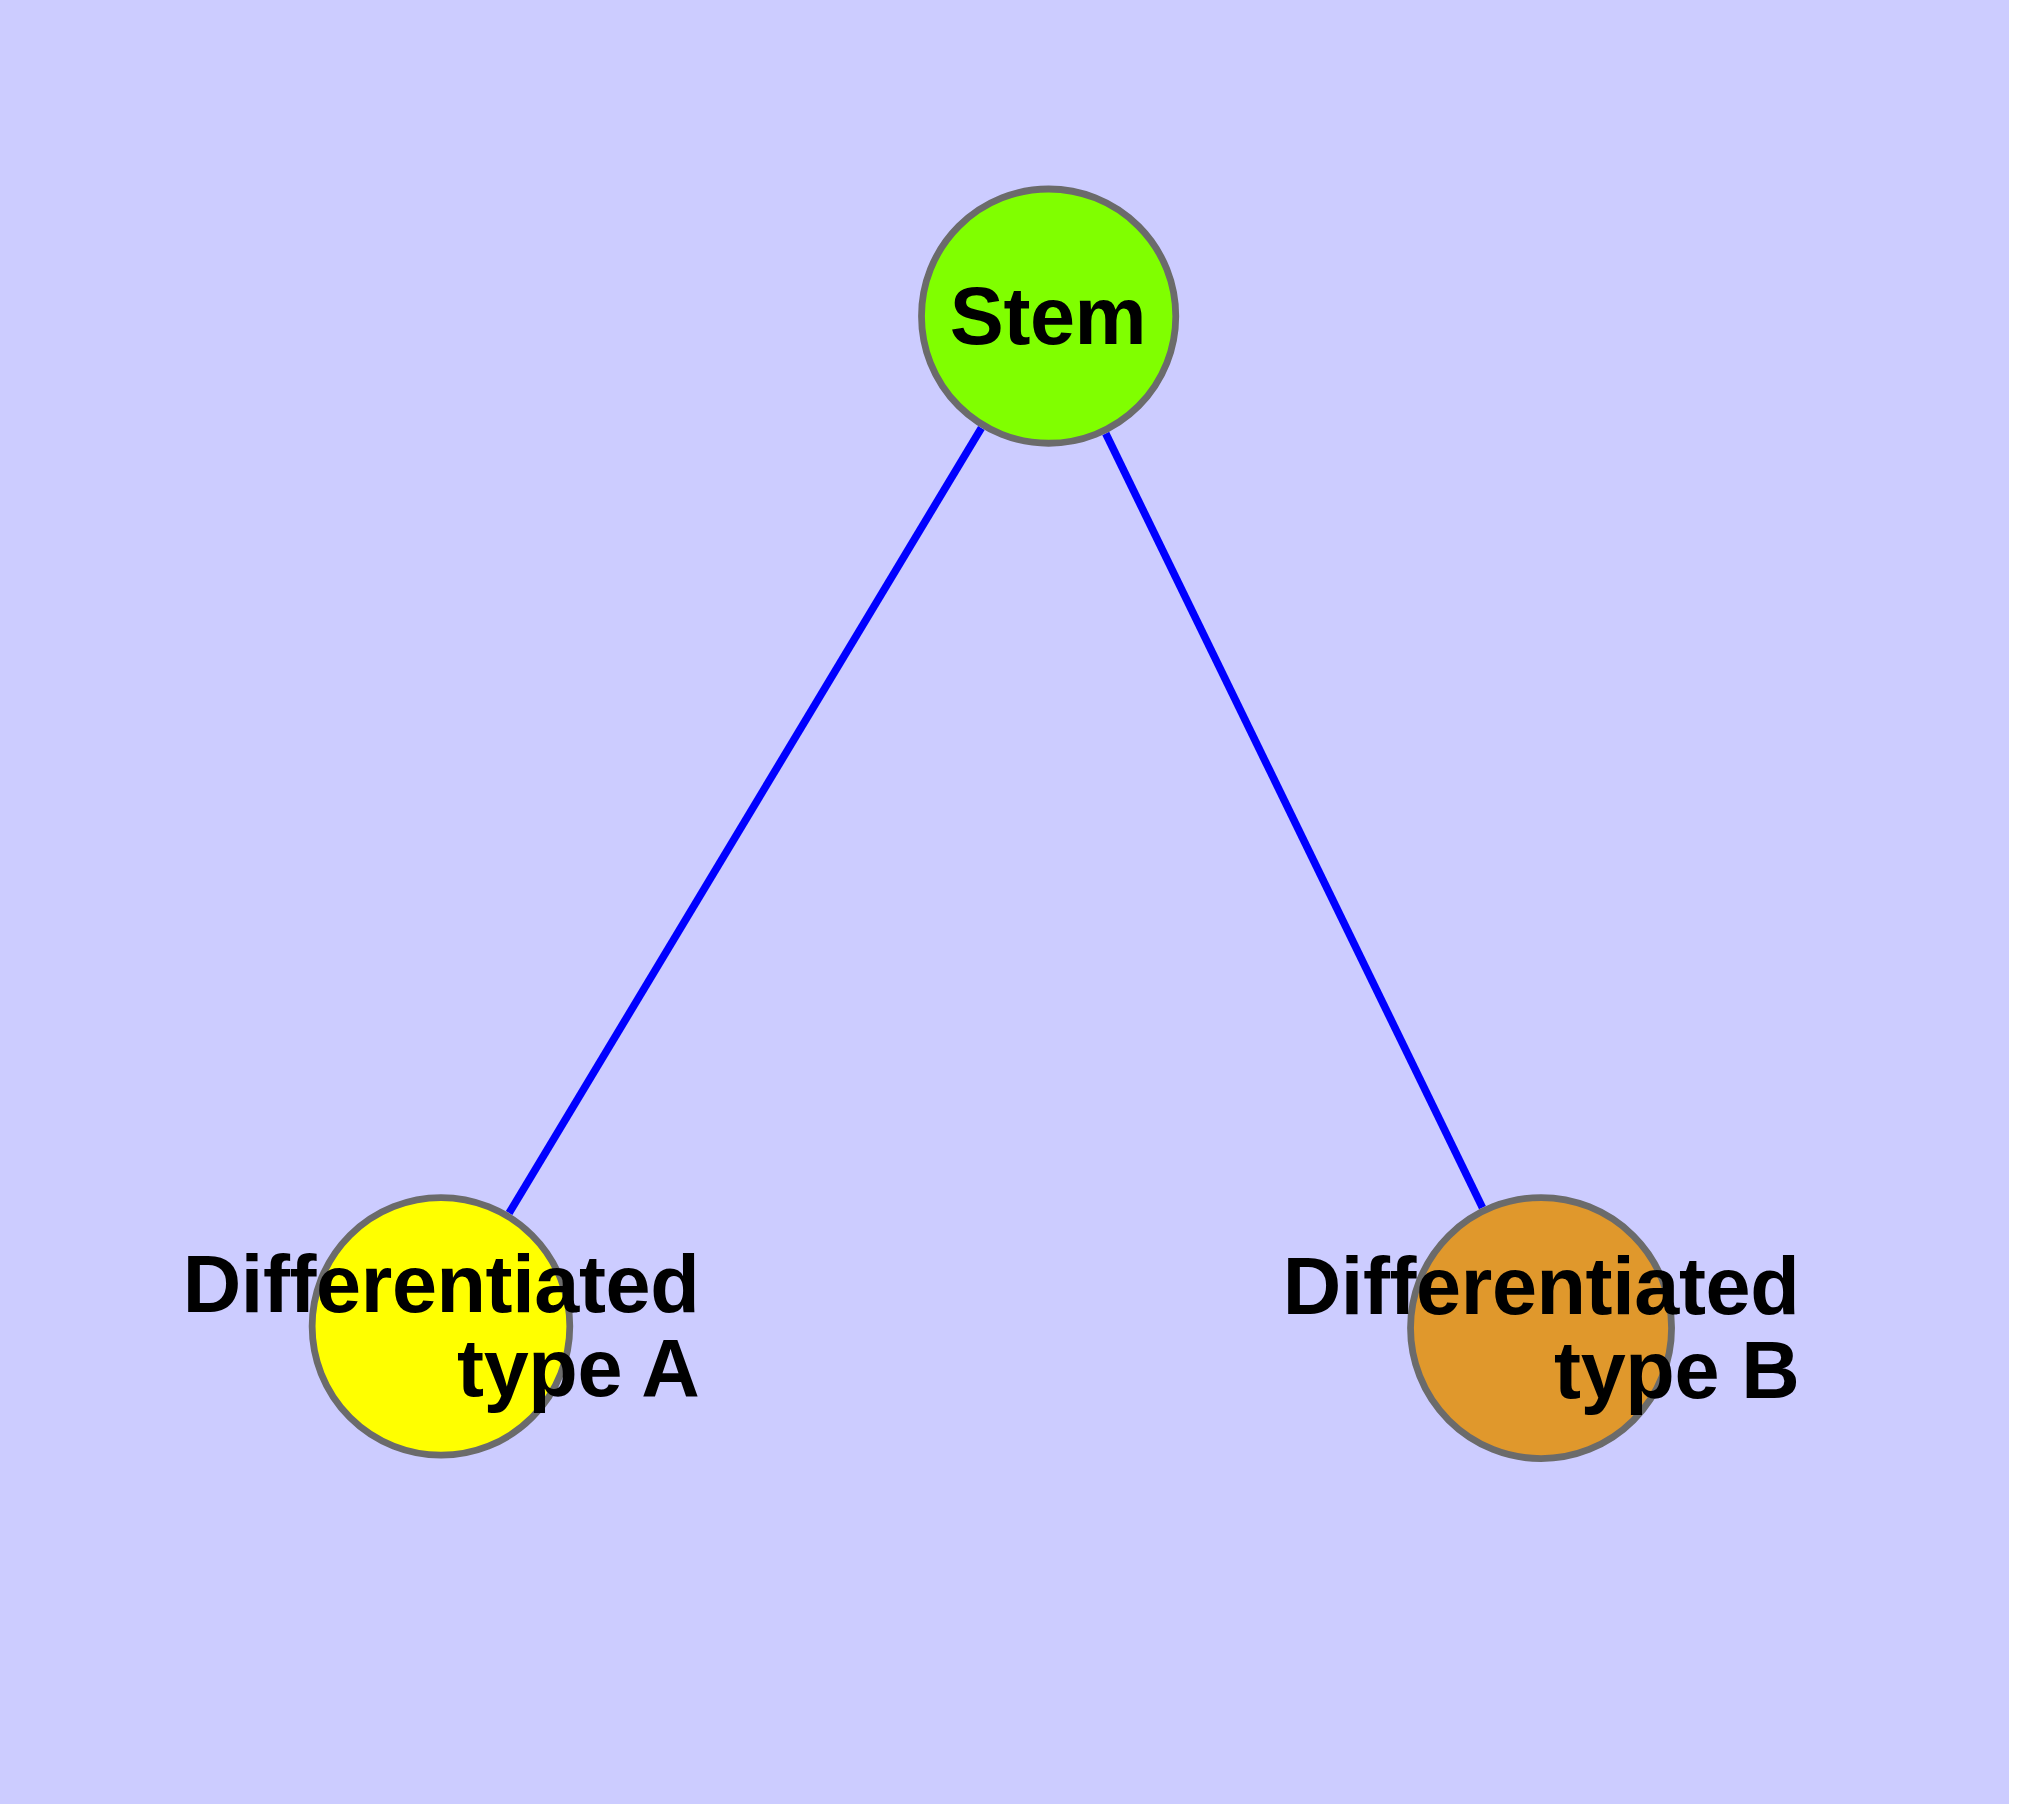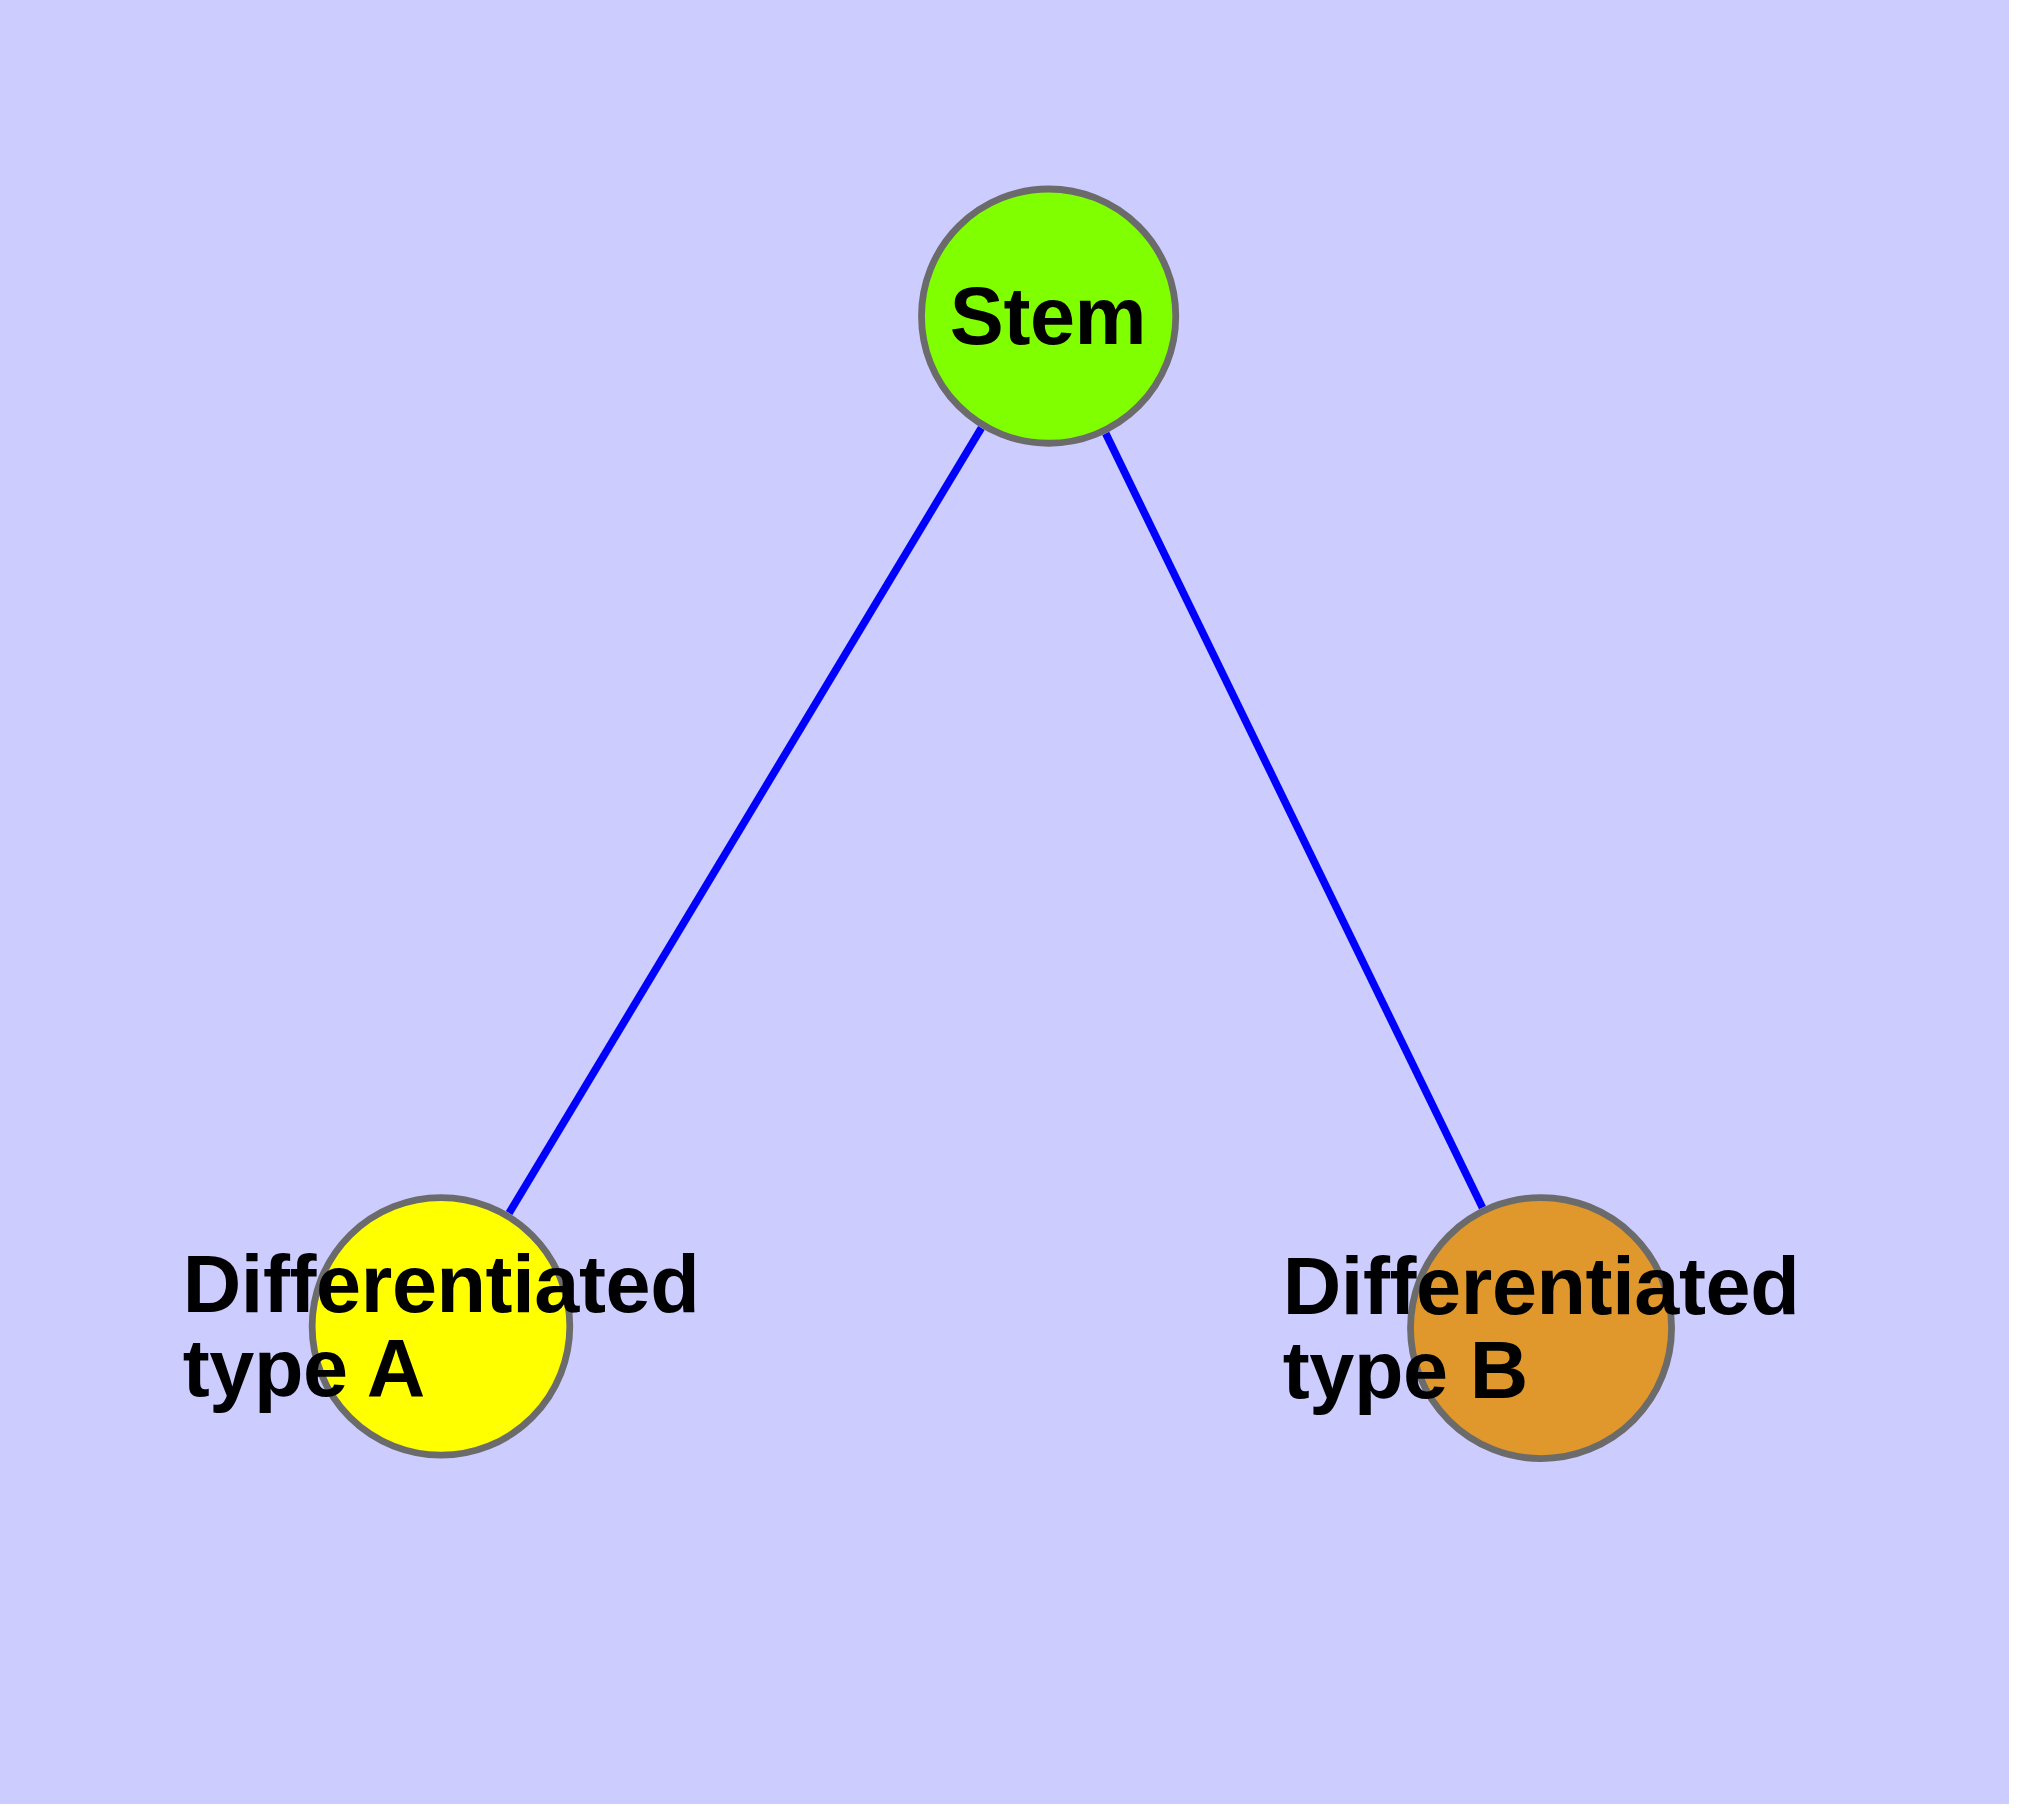--- a/index.html
+++ b/index.html
@@ -30,21 +30,21 @@
   }
   #graph-svg {
     position: absolute;
     left: 0;
     top: 0;
     width: 2021px;
     height: 1812px;
   }
   .node-label {
     position: absolute;
-    text-align: left;
+    text-align: right;
     color: #000000;
     font-family: "Liberation Sans", sans-serif;
     font-weight: bold;
     font-size: 81px;
     line-height: 1.04;
     white-space: pre;
     pointer-events: none;
     transform: translate(-50%, -50%);
     letter-spacing: -0.4px;
   }

